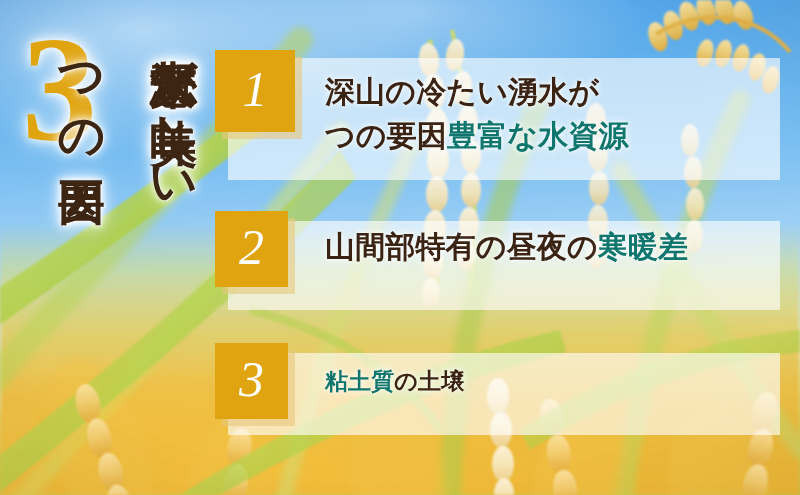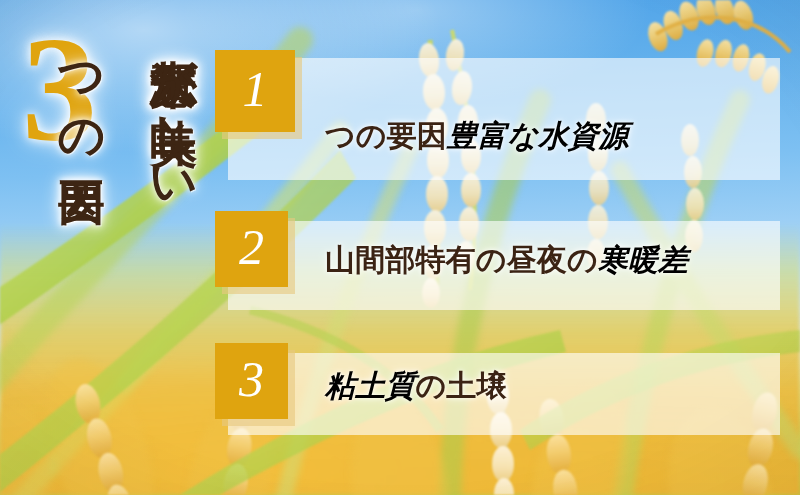--- a/index.html
+++ b/index.html
@@ -112,39 +112,39 @@
   }
   .txt{
     position:absolute;
     font-family:"Liberation Serif","DejaVu Serif",serif;
     font-weight:700;
     color:#3b2314;
     white-space:pre-line;
     text-shadow:0 0 4px rgba(255,255,255,.9),0 0 9px rgba(255,255,255,.75);
     letter-spacing:.005em;
   }
-  .hl{color:#000000;font-style:italic;}
+  .hl{color:#0f766e;}
 
   
   #item1 .panel{left:228px;top:58px;width:552px;height:122px;}
   #item1 .badge-shadow{left:222px;top:57px;width:80px;height:82px;}
   #item1 .badge{left:215px;top:50px;width:80px;height:82px;}
   #item1 .txt{left:325px;top:70px;width:440px;font-size:30px;line-height:1.47;}
 
   
   #item2 .panel{left:228px;top:221px;width:552px;height:89px;}
   #item2 .badge-shadow{left:222px;top:218px;width:73px;height:76px;}
   #item2 .badge{left:215px;top:211px;width:73px;height:76px;}
-  #item2 .txt{left:325px;top:240px;width:450px;font-size:30px;line-height:1.35;}
+  #item2 .txt{left:325px;top:227px;width:450px;font-size:30px;line-height:1.35;}
 
   
   #item3 .panel{left:228px;top:353px;width:552px;height:82px;}
   #item3 .badge-shadow{left:222px;top:350px;width:73px;height:76px;}
   #item3 .badge{left:215px;top:343px;width:73px;height:76px;}
-  #item3 .txt{left:325px;top:366px;width:450px;font-size:30px;line-height:1.35;}
+  #item3 .txt{left:325px;top:366px;width:450px;font-size:23px;line-height:1.35;}
 </style>
 </head>
 <body>
 
 <div id="stage">
 
   <div class="bg-root">
     <div class="bg-sky"></div>
     <div class="bg-field"></div>
 
@@ -285,21 +285,21 @@
   <div class="headline">
     <div class="bignum">3</div>
     <div class="vcol vcol-sub">つの要因</div>
     <div class="vcol vcol-main">志賀沢米が美味しい</div>
   </div>
 
   <div class="item" id="item1">
     <div class="panel"></div>
     <div class="badge-shadow"></div>
     <div class="badge">1</div>
-    <div class="txt"><br><span>つの要因</span><span class="hl">豊富な水資源</span></div>
+    <div class="txt"><span>深山の冷たい湧水が</span><br><span>つの要因</span><span class="hl">豊富な水資源</span></div>
   </div>
 
   <div class="item" id="item2">
     <div class="panel"></div>
     <div class="badge-shadow"></div>
     <div class="badge">2</div>
     <div class="txt"><span>山間部特有の昼夜の</span><span class="hl">寒暖差</span></div>
   </div>
 
   <div class="item" id="item3">

